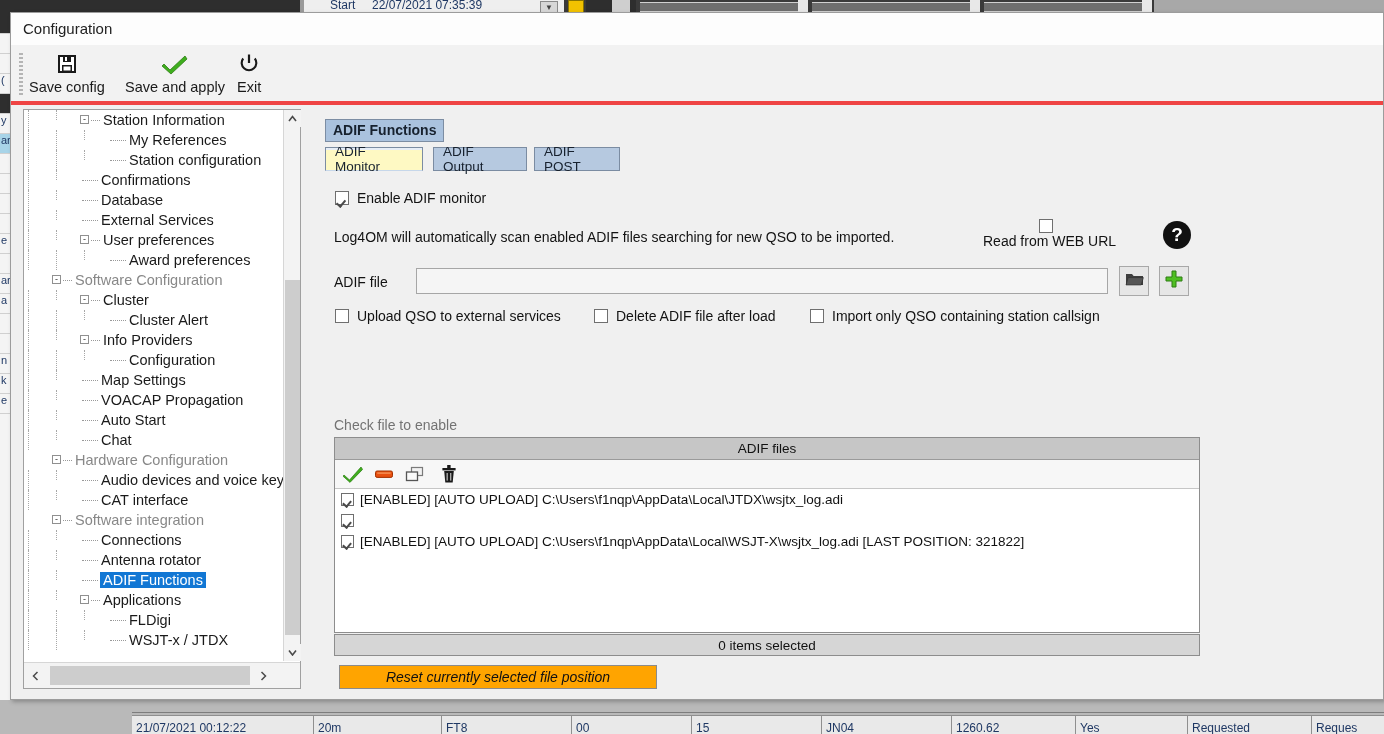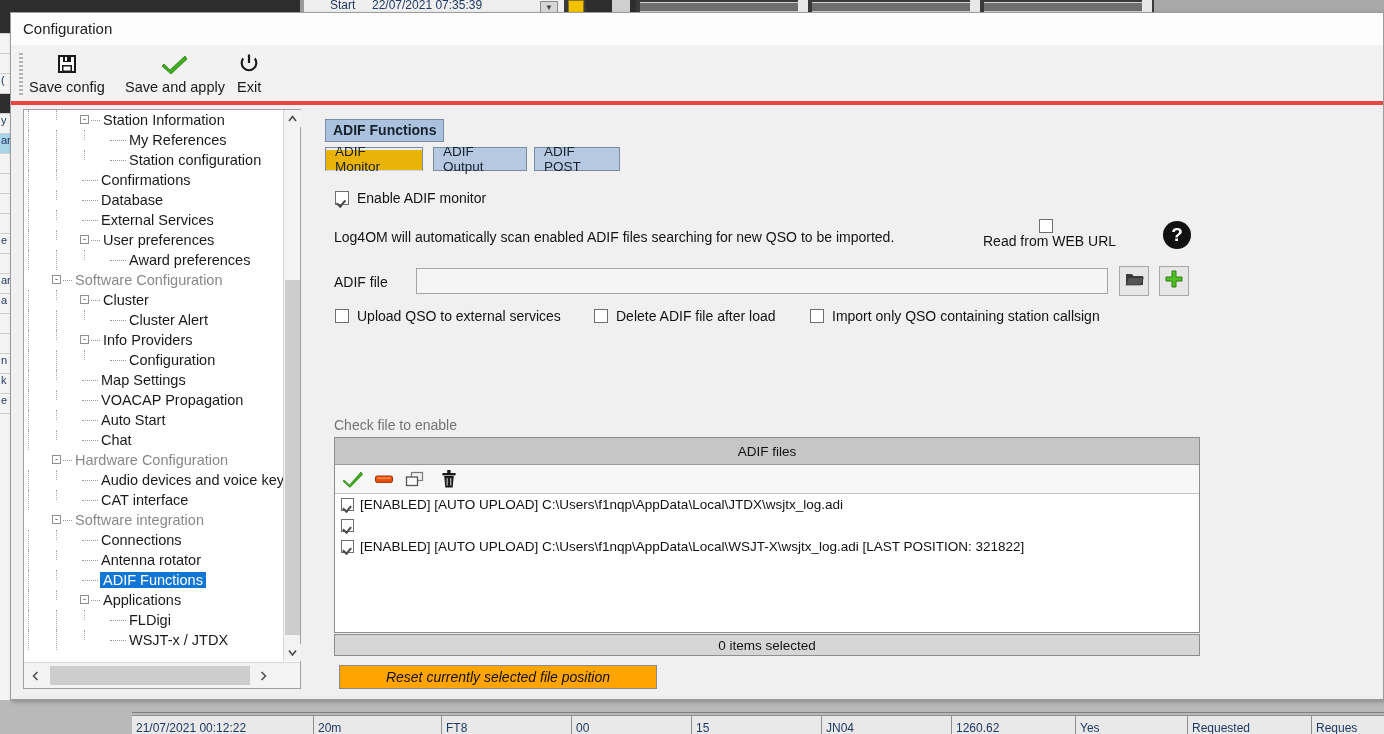--- a/index.html
+++ b/index.html
@@ -178,21 +178,21 @@
   }
   .subtabs { position:absolute; left:14px; top:38px; height:24px; }
   .subtab {
     position:absolute; top:0; height:24px;
     background:#b6c9e0; border:1px solid #7b8ca2;
     font-size:13.5px; color:#17212e;
     display:flex; align-items:center; justify-content:center;
     padding:0 9px;
   }
   .subtab.active {
-    background:#eab308; border-bottom-color:#c6d7ea;
+    background:#fef9c3; border-bottom-color:#c6d7ea;
     box-shadow: inset 0 2px 0 #e7eef7;
   }
 
   .chk { position:absolute; display:flex; align-items:center; font-size:14px; color:#131313; white-space:nowrap; }
   .chk .box {
     width:14px; height:14px; background:#fff; border:1px solid #6f6f6f;
     margin-right:8px; position:relative; flex:0 0 auto;
   }
   .chk .box.checked::after {
     content:""; position:absolute; left:2px; top:6px;
@@ -216,21 +216,21 @@
     font-size:13px; padding:2px 4px; color:#111; outline:none;
   }
   .icon-btn {
     position:absolute; background:#e6e6e6; border:1px solid #a8a8a8;
     display:flex; align-items:center; justify-content:center;
   }
 
   .list-caption { position:absolute; font-size:14px; color:#737373; }
   .grid-wrap { position:absolute; border:1px solid #8d8d8d; background:#fff; }
   .grid-header {
-    height:27px; background:#c6c6c6; border-bottom:1px solid #9a9a9a;
+    height:22px; background:#c6c6c6; border-bottom:1px solid #9a9a9a;
     font-size:13.5px; color:#111; display:flex; align-items:center; justify-content:center;
   }
   .grid-toolbar {
     height:29px; background:#f7f7f7; border-bottom:1px solid #c6c6c6;
     display:flex; align-items:center; padding-left:8px; gap:12px;
   }
   .grid-rows { position:relative; background:#fff; }
   .grid-row {
     height:21px; display:flex; align-items:center;
     font-size:13.5px; color:#111; padding-left:6px; white-space:nowrap;

